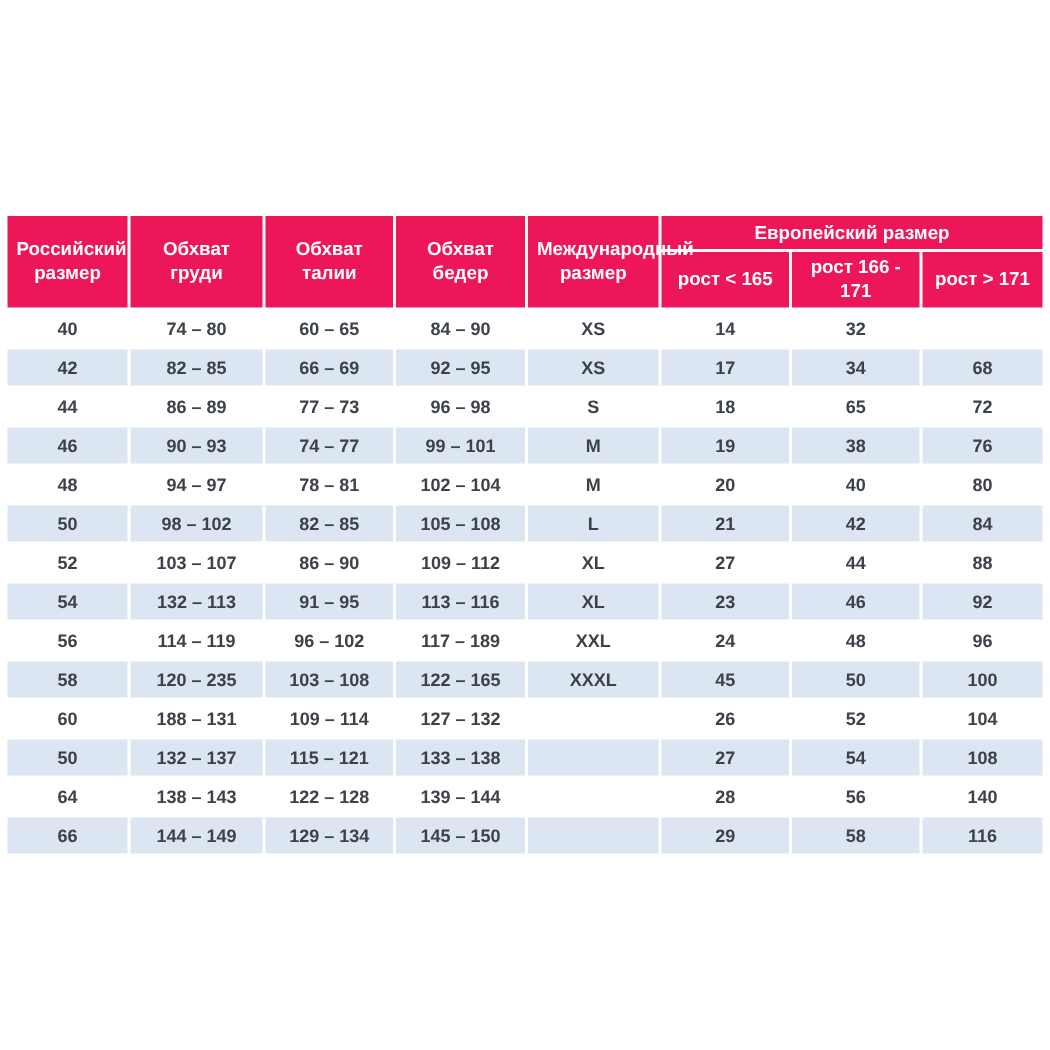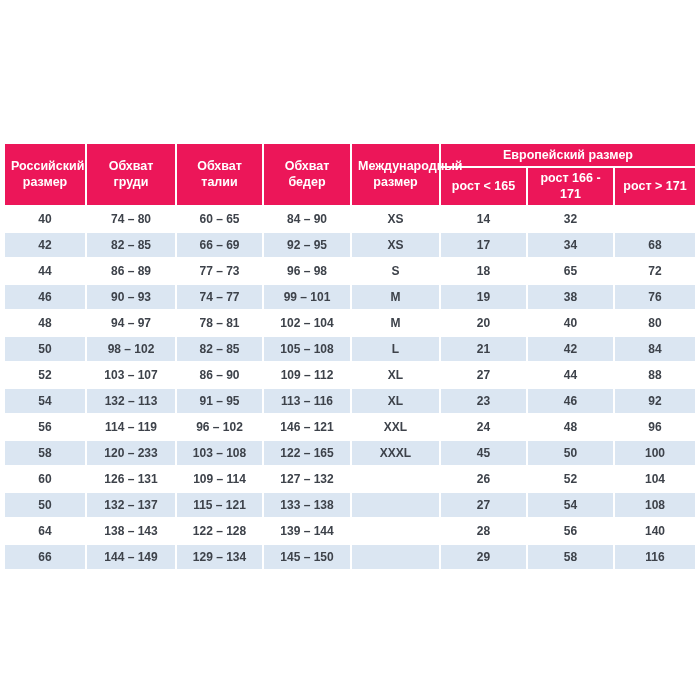--- a/index.html
+++ b/index.html
@@ -159,39 +159,39 @@
           <td>113 – 116</td>
           <td>XL</td>
           <td>23</td>
           <td>46</td>
           <td>92</td>
         </tr>
         <tr>
           <td>56</td>
           <td>114 – 119</td>
           <td>96 – 102</td>
-          <td>146 – 121</td>
+          <td>117 – 189</td>
           <td>XXL</td>
           <td>24</td>
           <td>48</td>
           <td>96</td>
         </tr>
         <tr>
           <td>58</td>
-          <td>120 – 233</td>
+          <td>120 – 235</td>
           <td>103 – 108</td>
           <td>122 – 165</td>
           <td>XXXL</td>
           <td>45</td>
           <td>50</td>
           <td>100</td>
         </tr>
         <tr>
           <td>60</td>
-          <td>126 – 131</td>
+          <td>188 – 131</td>
           <td>109 – 114</td>
           <td>127 – 132</td>
           <td></td>
           <td>26</td>
           <td>52</td>
           <td>104</td>
         </tr>
         <tr>
           <td>50</td>
           <td>132 – 137</td>

